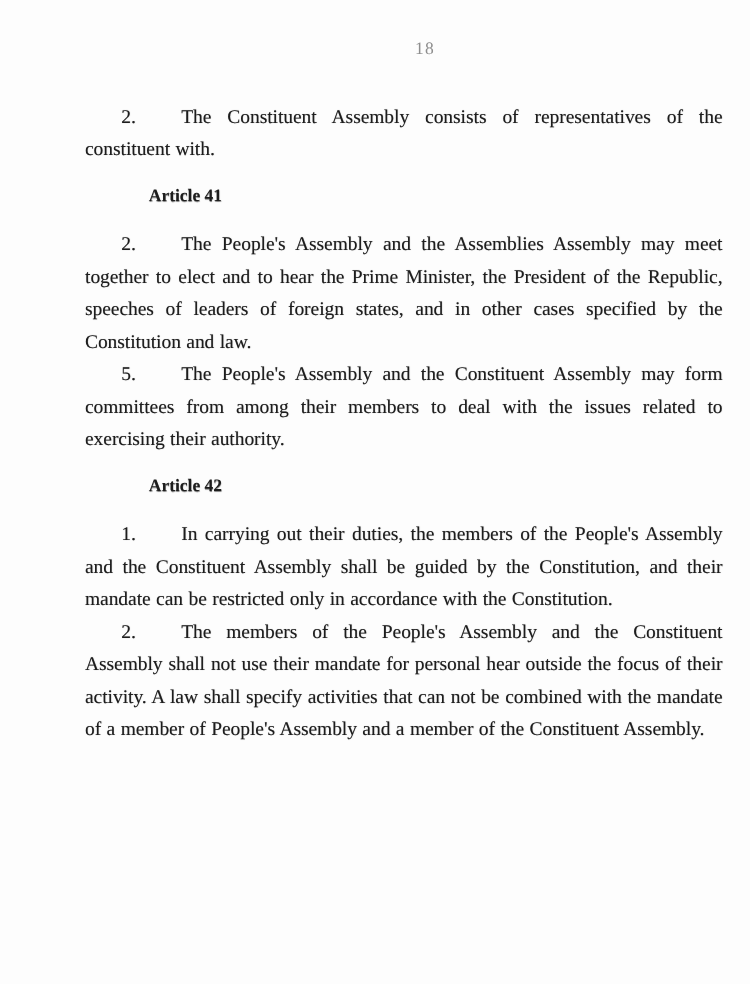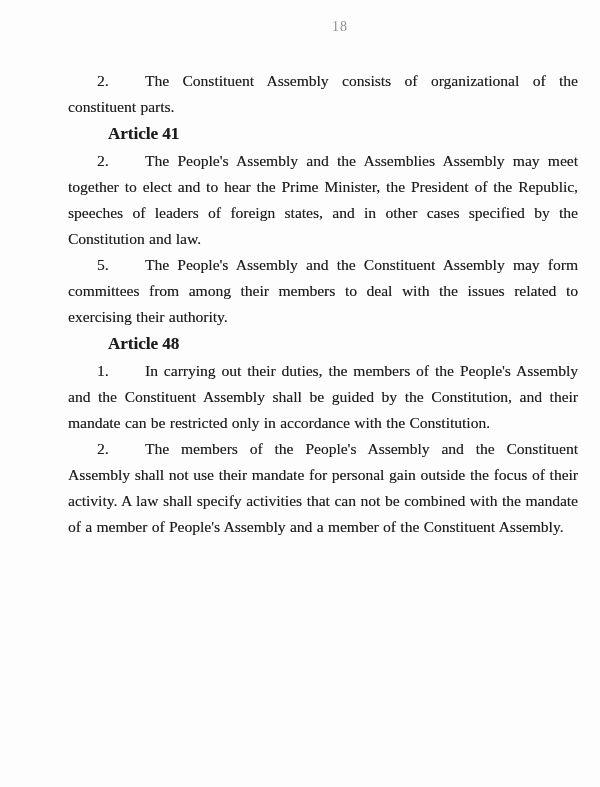--- a/index.html
+++ b/index.html
@@ -5,21 +5,21 @@
   html, body {
     margin: 0;
     padding: 0;
     background: #fdfdfd;
   }
   .page {
     position: relative;
     box-sizing: border-box;
     width: 600px;
     height: 615px;
-    padding: 14px 22px 0 68px;
+    padding: 27px 22px 0 68px;
     overflow: hidden;
     background: #fdfdfd;
     font-family: "Liberation Serif", "DejaVu Serif", serif;
     color: #1d1d1d;
     text-shadow: 0.2px 0.2px 0.6px rgba(40,40,40,0.55);
   }
   .page-number {
     font-size: 14px;
     line-height: 26px;
     color: #8e8e8e;
@@ -36,46 +36,46 @@
     text-align: justify;
     text-indent: 29px;
     word-spacing: 0.5px;
   }
   .para .num {
     display: inline-block;
     width: 48px;
     text-indent: 0;
   }
   .heading {
-    margin: 1px;
-    font-size: 17px;
+    margin: 12px;
+    font-size: 14px;
     line-height: 26px;
     font-weight: bold;
     text-align: left;
     text-indent: 39px;
   }
 </style>
 </head>
 <body>
 
 <div class="page">
 
   <div class="page-number">18</div>
 
-  <p class="para"><span class="num">2.</span><span>The Constituent Assembly consists of organizational of the constituent parts.</span></p>
+  <p class="para"><span class="num">2.</span><span>The Constituent Assembly consists of representatives of the constituent with.</span></p>
 
 
   <p class="heading">Article 41</p>
 
 
   <p class="para"><span class="num">2.</span><span>The People's Assembly and the Assemblies Assembly may meet together to elect and to hear the Prime Minister, the President of the Republic, speeches of leaders of foreign states, and in other cases specified by the Constitution and law.</span></p>
 
 
 
   <p class="para"><span class="num">5.</span><span>The People's Assembly and the Constituent Assembly may form committees from among their members to deal with the issues related to exercising their authority.</span></p>
 
-  <p class="heading">Article 48</p>
+  <p class="heading">Article 42</p>
 
   <p class="para"><span class="num">1.</span><span>In carrying out their duties, the members of the People's Assembly and the Constituent Assembly shall be guided by the Constitution, and their mandate can be restricted only in accordance with the Constitution.</span></p>
 
-  <p class="para"><span class="num">2.</span><span>The members of the People's Assembly and the Constituent Assembly shall not use their mandate for personal gain outside the focus of their activity. A law shall specify activities that can not be combined with the mandate of a member of People's Assembly and a member of the Constituent Assembly.</span></p>
+  <p class="para"><span class="num">2.</span><span>The members of the People's Assembly and the Constituent Assembly shall not use their mandate for personal hear outside the focus of their activity. A law shall specify activities that can not be combined with the mandate of a member of People's Assembly and a member of the Constituent Assembly.</span></p>
 
 </div>
 
 </body></html>

